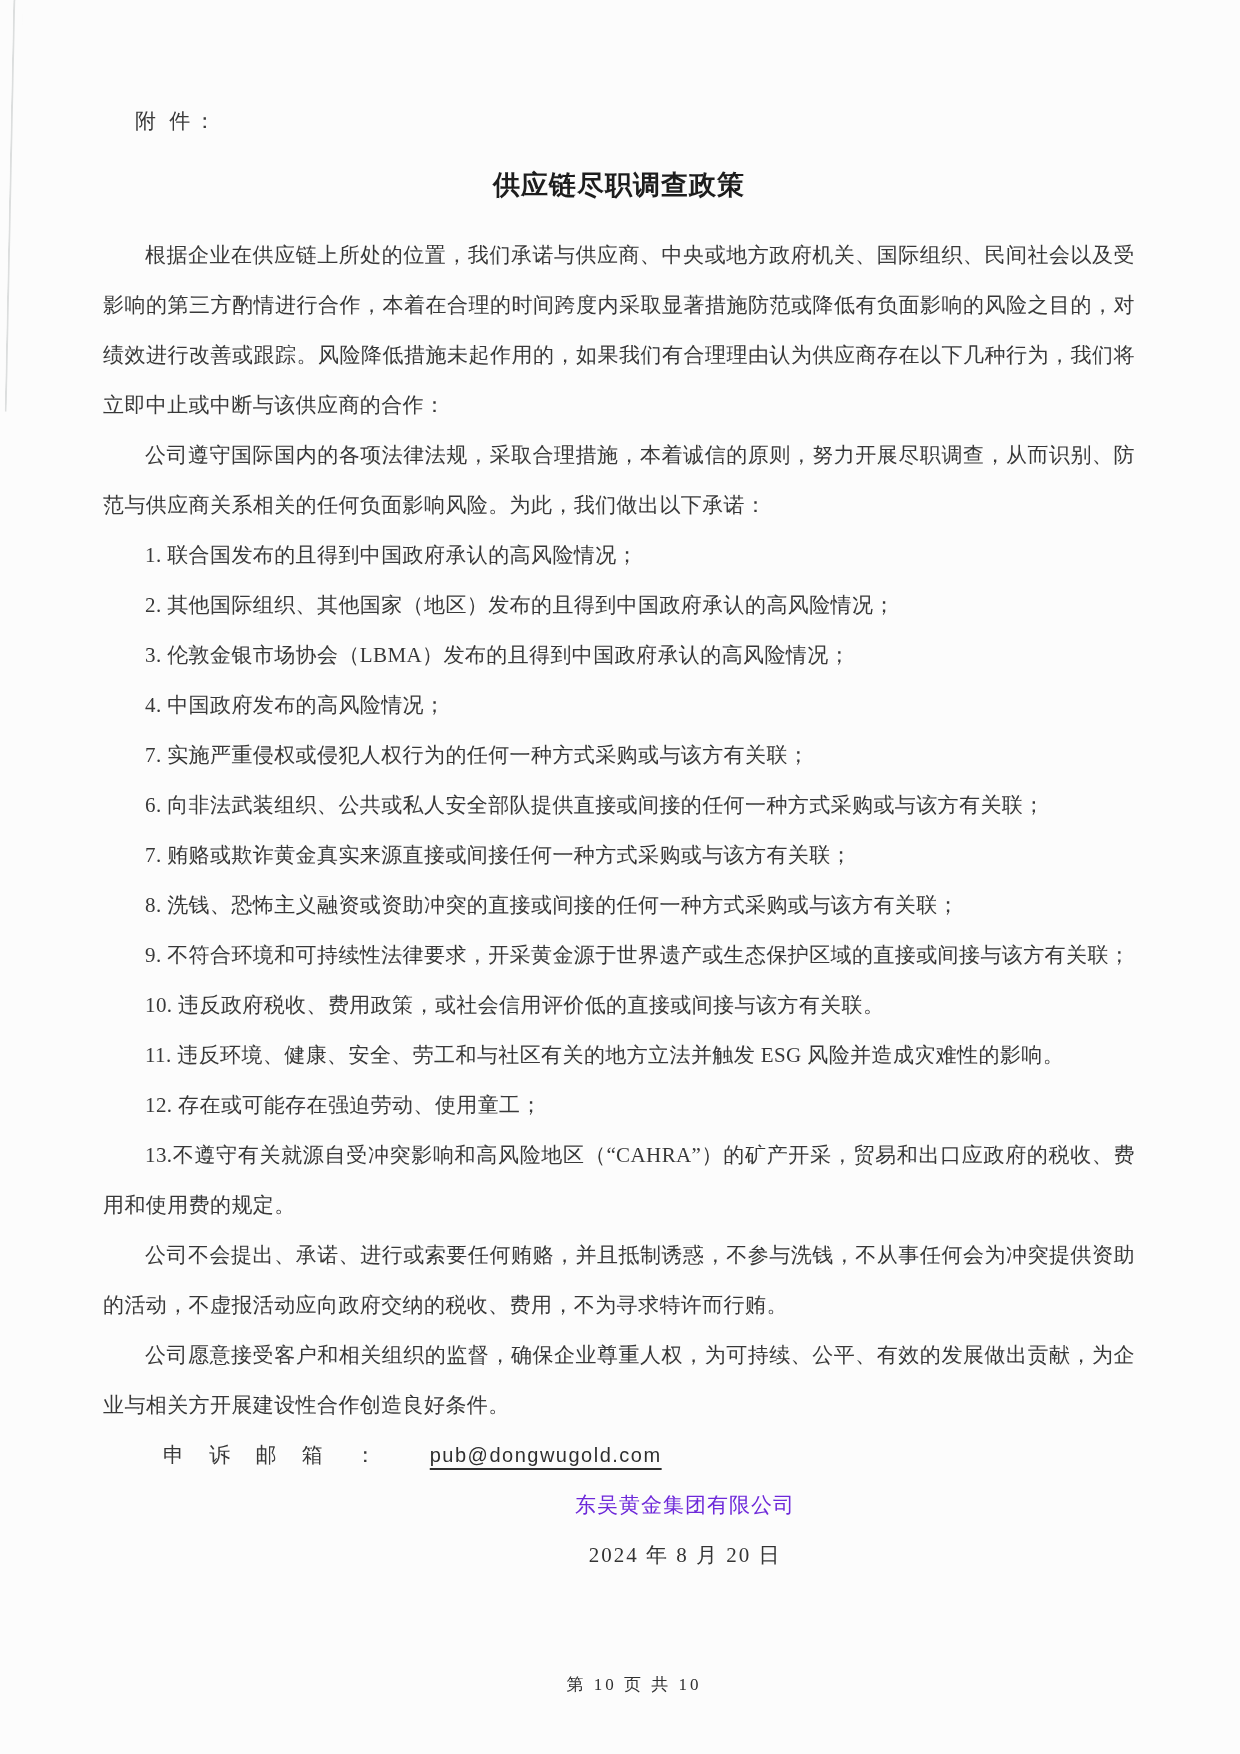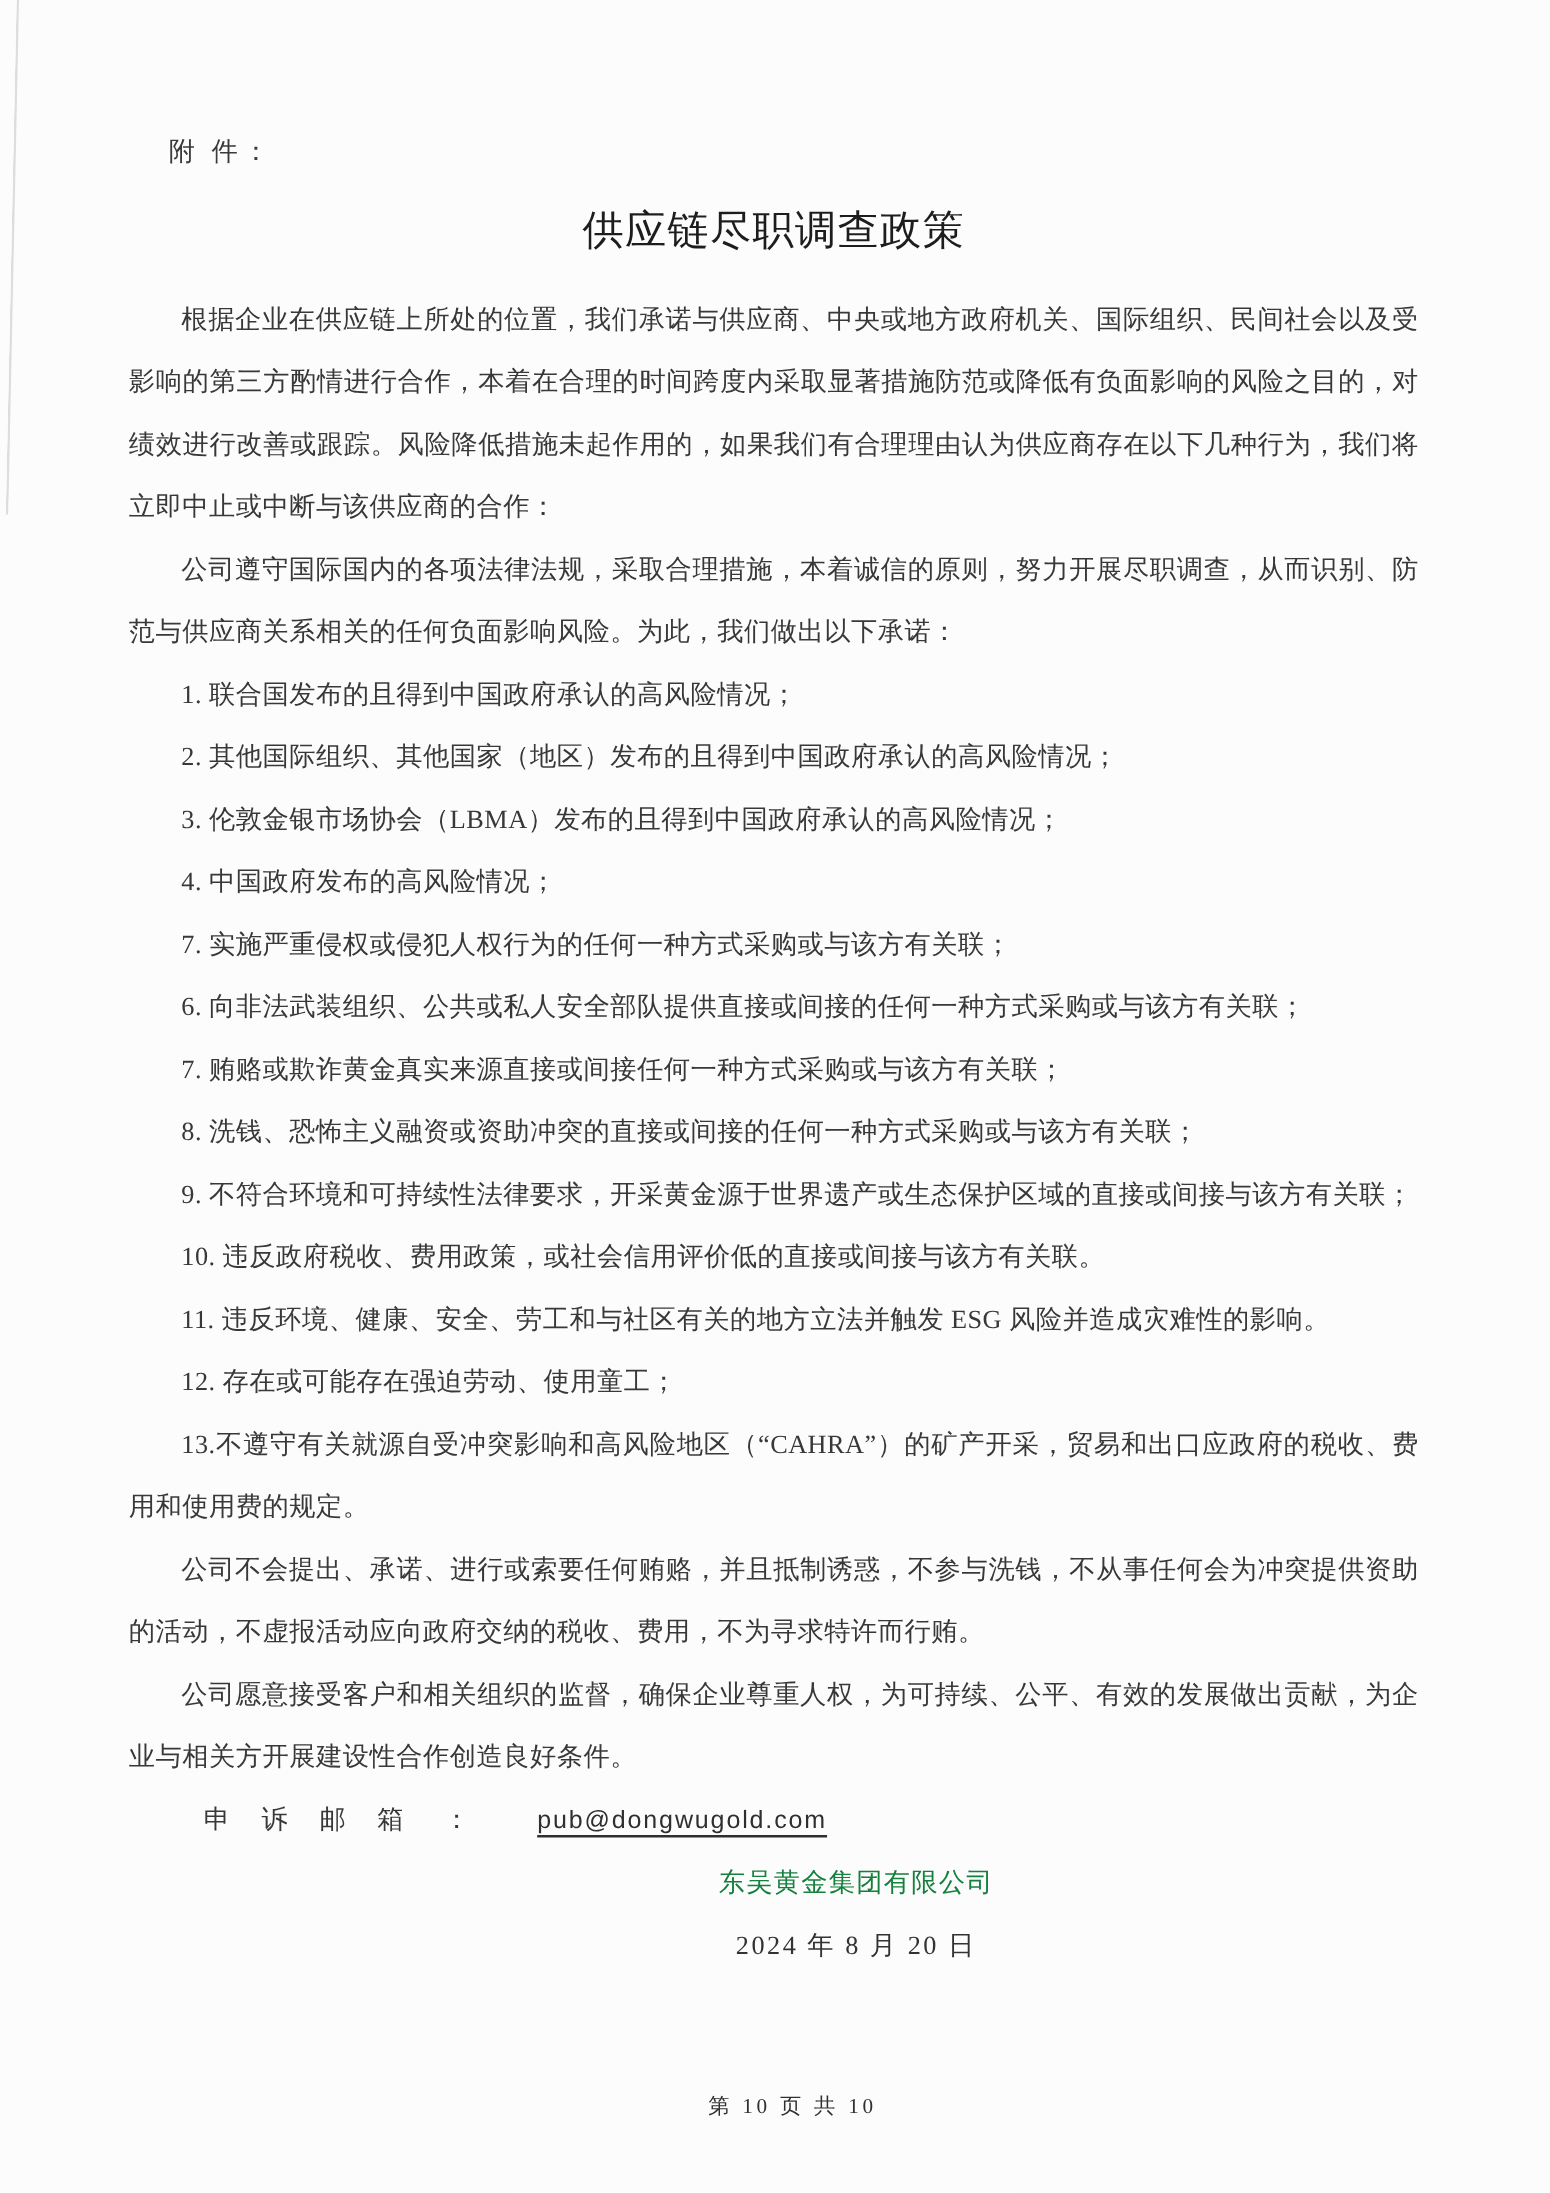--- a/index.html
+++ b/index.html
@@ -39,22 +39,22 @@
 
   .attachment-label {
     font-size: 21px;
     line-height: 50px;
     text-indent: 32px;
     letter-spacing: 4px;
     color: #3a3a3a;
   }
 
   .doc-title {
-    font-size: 33px;
-    font-weight: normal;
+    font-size: 27px;
+    font-weight: bold;
     color: #1d1d1d;
     text-align: center;
     line-height: 46px;
     margin: 16px 0 22px 0;
     letter-spacing: 1px;
   }
 
   .para, .li {
     font-size: 21px;
     line-height: 50px;
@@ -86,21 +86,21 @@
 
   .signature {
     width: max-content;
     margin-left: auto;
     margin-right: 340px;
     text-align: center;
   }
   .signature .company {
     font-size: 21px;
     line-height: 50px;
-    color: #15803d;
+    color: #6d28d9;
     letter-spacing: 1px;
   }
   .signature .date {
     font-size: 21px;
     line-height: 50px;
     color: #333333;
     letter-spacing: 2px;
   }
 
   .page-footer {

